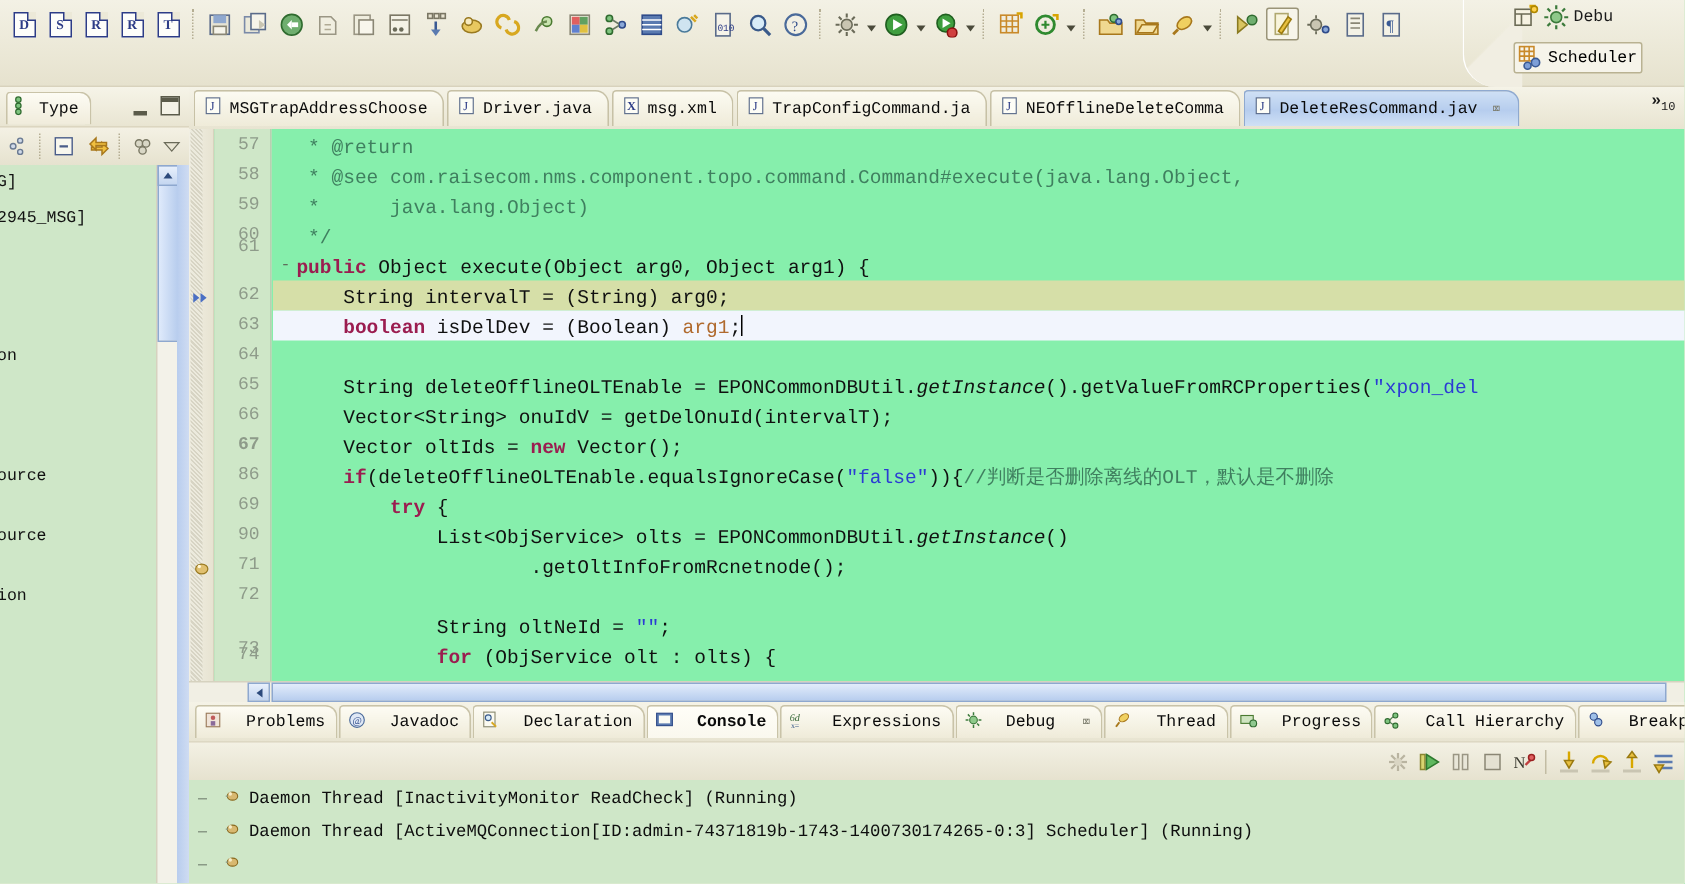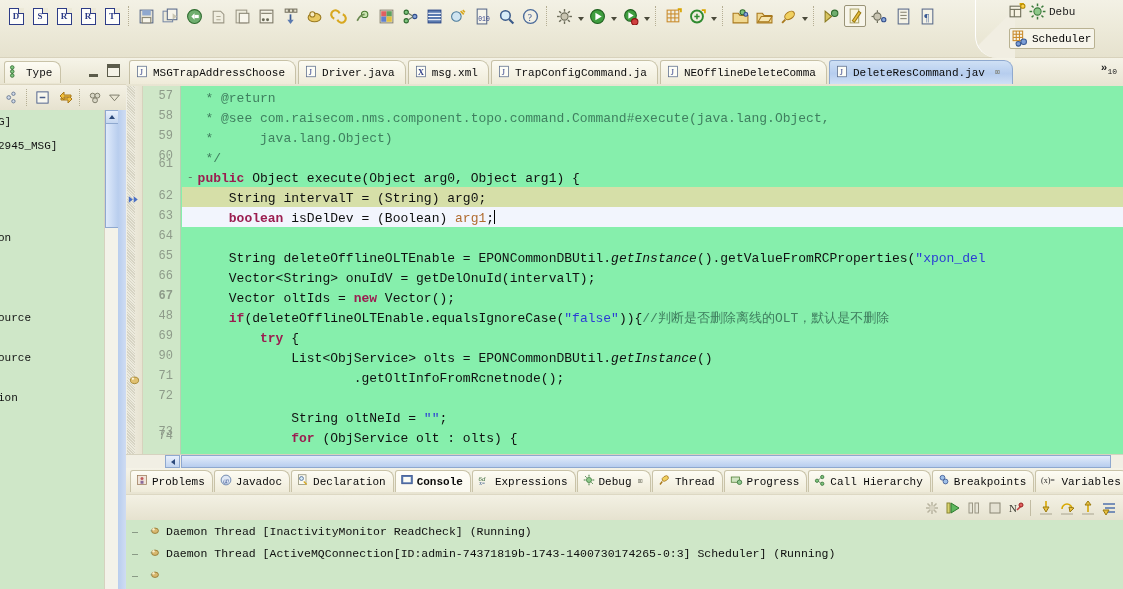--- a/index.html
+++ b/index.html
@@ -342,21 +342,21 @@
     background: #ece9d8;
   }
   .bt-tabbar {
     position: absolute; left: 0; top: 0;
     width: 997px; height: 26px;
     background: linear-gradient(to bottom, #f5f3e7, #e8e4d1);
   }
   .bt-tabs { position: absolute; left: 4px; top: 2px; display: flex; align-items: flex-end; }
   .bt-tab {
     height: 22px;
-    display: flex; align-items: center; gap: 4px;
+    display: flex; align-items: center; gap: 16px;
     padding: 0 7px 0 5px;
     margin-right: 1px;
     background: linear-gradient(to bottom, #fdfcf4, #efebd9);
     border: 1px solid #c9c3a8;
     border-bottom: none;
     border-radius: 3px 8px 0 0;
     font-size: 11px;
     font-family: "Liberation Mono", monospace;
     color: #0a0a0a;
     white-space: nowrap;
@@ -860,21 +860,21 @@
             <div class="ln" style="top: 23px;">58</div>
             <div class="ln" style="top: 43px;">59</div>
             <div class="ln" style="top: 63px;">60</div>
             <div class="ln" style="top: 71px;">61</div>
             <div class="ln" style="top: 103px;">62</div>
             <div class="ln" style="top: 123px;">63</div>
             <div class="ln" style="top: 143px;">64</div>
             <div class="ln" style="top: 163px;">65</div>
             <div class="ln" style="top: 183px;">66</div>
             <div class="ln" style="top: 203px; font-weight: bold;">67</div>
-            <div class="ln" style="top: 223px;">48</div>
+            <div class="ln" style="top: 223px;">86</div>
             <div class="ln" style="top: 243px;">69</div>
             <div class="ln" style="top: 263px;">90</div>
             <div class="ln" style="top: 283px;">71</div>
             <div class="ln" style="top: 303px;">72</div>
             <div class="ln" style="top: 310px; margin-top: 29px;">73</div>
             <div class="ln" style="top: 343px;">74</div>
           </div>
       <div class="fold" style="top: 85px;">-</div>
         </div>
       <div class="ed-code">

